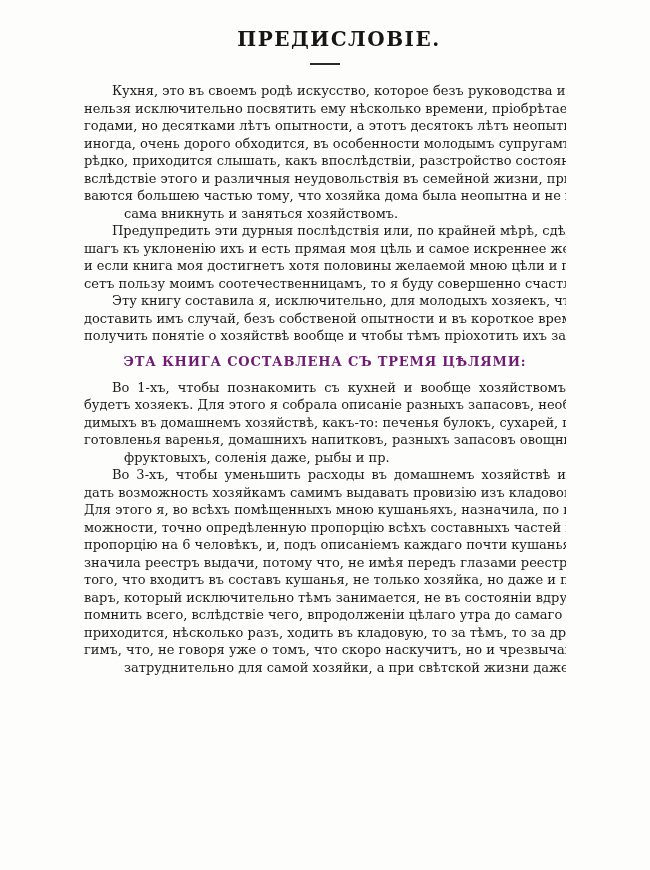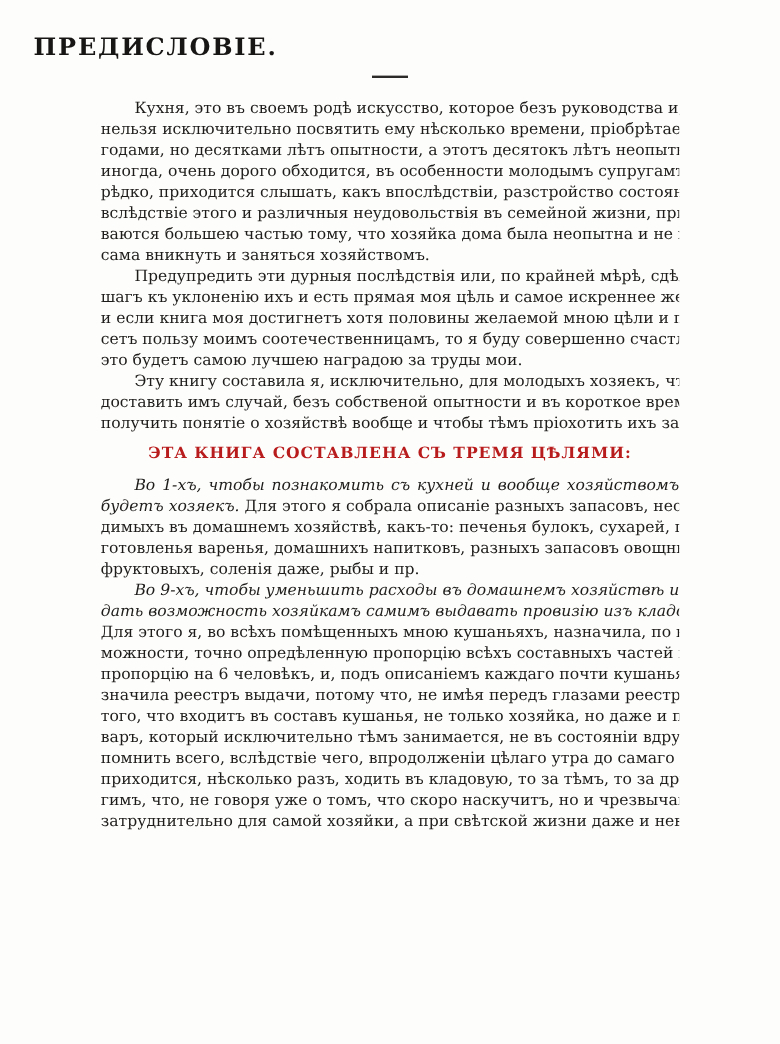--- a/index.html
+++ b/index.html
@@ -10,20 +10,21 @@
     height: 870px;
     margin: 0 auto;
     background: #fdfdfb;
     color: #1d1c1a;
     font-family: "DejaVu Serif", "Liberation Serif", serif;
     overflow: hidden;
   }
   .title {
     margin: 0;
     padding-top: 27px;
+    text-align: center;
     font-size: 20px;
     font-weight: bold;
     letter-spacing: 1.5px;
     color: #171614;
     padding-left: 28px;
   }
   .title-rule {
     width: 30px;
     height: 2px;
     background: #2b2a28;
@@ -38,29 +39,29 @@
   .line {
     font-size: 13px;
     line-height: 17.5px;
     height: 17.5px;
     overflow: hidden;
     text-align: justify;
     text-align-last: justify;
     white-space: nowrap;
   }
   .line.indent { text-indent: 28px; }
-  .line.lastline { text-align-last: left; }
-  .it { font-style: italic; }
+  .line.lastline { text-align-last: left; margin-left: 40px; }
+  .it { }
   .subheading {
     margin: 9px 0 10px 0;
     text-align: center;
     font-size: 13px;
     font-weight: bold;
     letter-spacing: 0.8px;
-    color: #b91c1c;
+    color: #701a75;
   }
 </style>
 </head>
 <body>
 
 <div class="page">
   <h1 class="title">ПРЕДИСЛОВІЕ.</h1>
   <div class="title-rule"></div>
   <div class="textblock first" id="body-before">
       <div class="paragraph">
@@ -71,39 +72,38 @@
         <div class="line"><span>рѣдко, приходится слышать, какъ впослѣдствіи, разстройство состоянія, а</span></div>
         <div class="line"><span>вслѣдствіе этого и различныя неудовольствія въ семейной жизни, приписы-</span></div>
         <div class="line"><span>ваются большею частью тому, что хозяйка дома была неопытна и не хотѣла</span></div>
         <div class="line lastline"><span>сама вникнуть и заняться хозяйствомъ.</span></div>
       </div>
       <div class="paragraph">
         <div class="line indent"><span>Предупредить эти дурныя послѣдствія или, по крайней мѣрѣ, сдѣлать</span></div>
         <div class="line"><span>шагъ къ уклоненію ихъ и есть прямая моя цѣль и самое искреннее желаніе,</span></div>
         <div class="line"><span>и если книга моя достигнетъ хотя половины желаемой мною цѣли и прине-</span></div>
         <div class="line"><span>сетъ пользу моимъ соотечественницамъ, то я буду совершенно счастлива и</span></div>
-        <div class="line lastline"><span>это будетъ самою лучшею наградою за труды мои.</span></div>
       </div>
       <div class="paragraph">
         <div class="line indent"><span>Эту книгу составила я, исключительно, для молодыхъ хозяекъ, чтобы</span></div>
         <div class="line"><span>доставить имъ случай, безъ собственой опытности и въ короткое время,</span></div>
         <div class="line"><span>получить понятіе о хозяйствѣ вообще и чтобы тѣмъ пріохотить ихъ зани-</span></div>
       </div>
     </div>
   <h2 class="subheading">ЭТА КНИГА СОСТАВЛЕНА СЪ ТРЕМЯ ЦѢЛЯМИ:</h2>
   <div class="textblock" id="body-after">
       <div class="paragraph">
         <div class="line indent"><span class="it">Во 1-хъ, чтобы познакомить съ кухней и вообще хозяйствомъ</span></div>
         <div class="line"><span class="it">будетъ хозяекъ.</span><span> Для этого я собрала описаніе разныхъ запасовъ, необхо-</span></div>
         <div class="line"><span>димыхъ въ домашнемъ хозяйствѣ, какъ-то: печенья булокъ, сухарей, при-</span></div>
         <div class="line"><span>готовленья варенья, домашнихъ напитковъ, разныхъ запасовъ овощныхъ и</span></div>
         <div class="line lastline"><span>фруктовыхъ, соленія даже, рыбы и пр.</span></div>
       </div>
       <div class="paragraph">
-        <div class="line indent"><span class="it">Во 9-хъ, чтобы уменьшить расходы въ домашнемъ хозяйствѣ и</span></div>
+        <div class="line indent"><span class="it">Во 3-хъ, чтобы уменьшить расходы въ домашнемъ хозяйствѣ и</span></div>
         <div class="line"><span class="it">дать возможность хозяйкамъ самимъ выдавать провизію изъ кладовой.</span></div>
         <div class="line"><span>Для этого я, во всѣхъ помѣщенныхъ мною кушаньяхъ, назначила, по воз-</span></div>
         <div class="line"><span>можности, точно опредѣленную пропорцію всѣхъ составныхъ частей ихъ,</span></div>
         <div class="line"><span>пропорцію на 6 человѣкъ, и, подъ описаніемъ каждаго почти кушанья, на-</span></div>
         <div class="line"><span>значила реестръ выдачи, потому что, не имѣя передъ глазами реестра всего</span></div>
         <div class="line"><span>того, что входитъ въ составъ кушанья, не только хозяйка, но даже и по-</span></div>
         <div class="line"><span>варъ, который исключительно тѣмъ занимается, не въ состояніи вдругъ при-</span></div>
         <div class="line"><span>помнить всего, вслѣдствіе чего, впродолженіи цѣлаго утра до самаго обѣда,</span></div>
         <div class="line"><span>приходится, нѣсколько разъ, ходить въ кладовую, то за тѣмъ, то за дру-</span></div>
         <div class="line"><span>гимъ, что, не говоря уже о томъ, что скоро наскучитъ, но и чрезвычайно</span></div>

